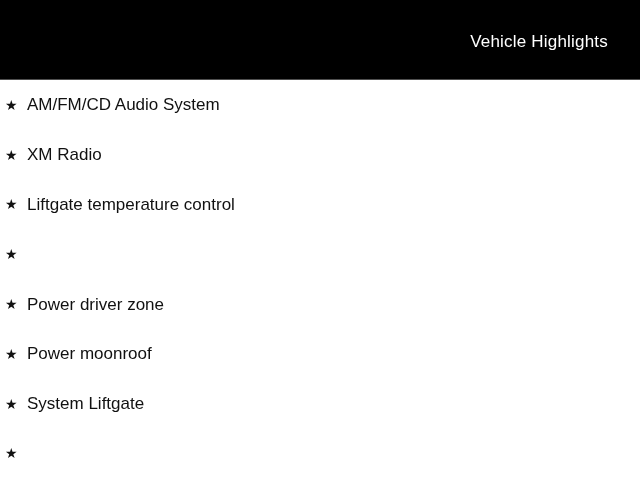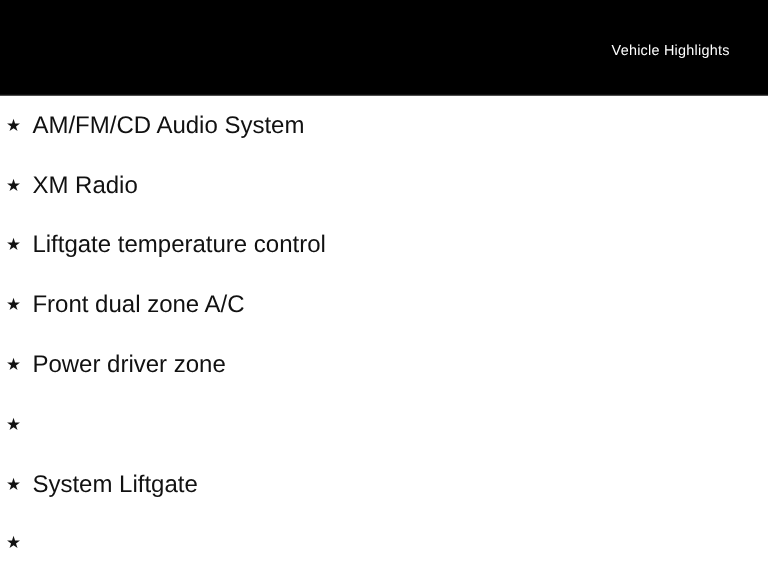--- a/index.html
+++ b/index.html
@@ -18,21 +18,21 @@
     height: 80px;
     background: #000000;
     border-bottom: 1px solid #4f4f4f;
     display: flex;
     align-items: center;
     justify-content: flex-end;
     padding-right: 32px;
   }
   .header-title {
     color: #ffffff;
-    font-size: 12px;
+    font-size: 17px;
     letter-spacing: 0.2px;
     padding-top: 4px;
   }
   .highlight-list {
     display: block;
   }
   .highlight-row {
     box-sizing: border-box;
     height: 49.8px;
     display: flex;
@@ -41,21 +41,21 @@
   }
   .star {
     display: inline-block;
     width: 22px;
     font-family: "DejaVu Sans", sans-serif;
     font-size: 14px;
     color: #111111;
     line-height: 1;
   }
   .label {
-    font-size: 20px;
+    font-size: 17px;
     color: #111111;
     line-height: 1;
   }
 </style>
 </head>
 <body>
 
 <div class="header">
   <span class="header-title">Vehicle Highlights</span>
 </div>
@@ -72,30 +72,30 @@
     <span class="label">XM Radio</span>
   </div>
 
   <div class="highlight-row">
     <span class="star">★</span>
     <span class="label">Liftgate temperature control</span>
   </div>
 
   <div class="highlight-row">
     <span class="star">★</span>
-    <span class="label">Front dual zone A/C</span>
   </div>
 
   <div class="highlight-row">
     <span class="star">★</span>
     <span class="label">Power driver zone</span>
   </div>
 
   <div class="highlight-row">
     <span class="star">★</span>
+    <span class="label">Power moonroof</span>
   </div>
 
   <div class="highlight-row">
     <span class="star">★</span>
     <span class="label">System Liftgate</span>
   </div>
 
   <div class="highlight-row">
     <span class="star">★</span>
   </div>

